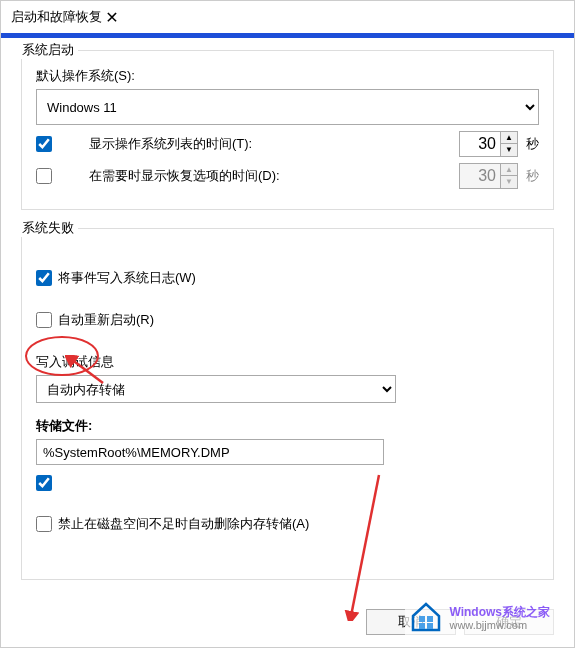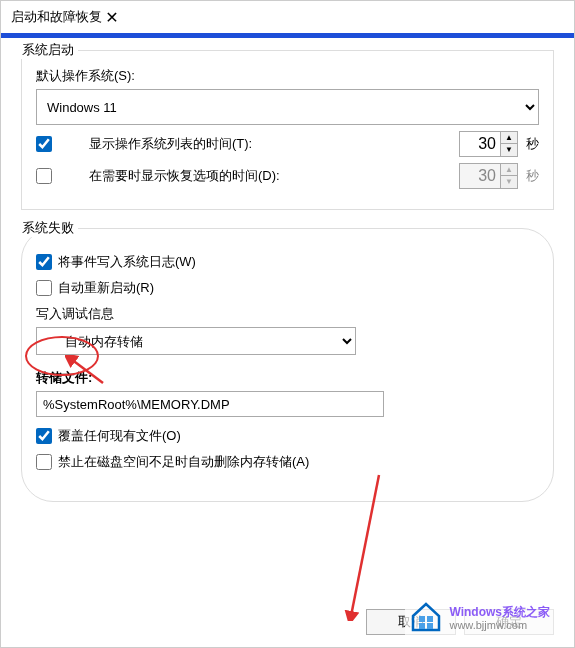--- a/index.html
+++ b/index.html
@@ -48,21 +48,21 @@
       width: 100%;
       height: 36px;
       border: 1px solid #aaa;
       padding: 2px 6px;
       font-size: 13px;
       background: #fff;
     }
     .chk-row {
       display: flex;
       align-items: center;
-      margin: 8px 0;
+      margin: 24px 0;
     }
     .chk {
       width: 16px; height: 16px;
       margin-right: 6px;
       accent-color: #0067c0;
     }
     .time-row {
       display: flex;
       align-items: center;
       justify-content: space-between;
@@ -90,23 +90,23 @@
       border: none;
       background: #f0f0f0;
       cursor: pointer;
       line-height: 1;
     }
     .spin-up { border-bottom: 1px solid #aaa; }
     .unit { margin-left: 8px; }
     .unit.disabled { color: #888; }
     .sub-label { margin: 6px 0 4px 0; }
     select.dump-select {
-      width: 320px; height: 28px;
-      border: 1px solid #aaa;
-      padding: 2px 24px;
+      width: 360px; height: 28px;
+      border: 1px solid #aaa;
+      padding: 2px 6px;
       font-size: 13px;
       background: #fff;
     }
     input.dump-path {
       width: 348px; height: 26px;
       border: 1px solid #aaa;
       padding: 2px 6px;
       font-size: 13px;
     }
     .button-row {
@@ -195,21 +195,21 @@
         <input class="spinner" disabled="" value="30" style="">
         <div class="spin-btns">
           <button class="spin-up" disabled="">▲</button>
           <button class="spin-down" disabled="">▼</button>
         </div>
         <span class="unit disabled">秒</span>
       </div>
     </div>
   </div>
 
-  <div class="group" style="padding-bottom:22px;border-radius:32px;">
+  <div class="group" style="padding-bottom:22px;">
     <span class="group-label">系统失败</span>
 
     <div class="chk-row">
       <input type="checkbox" class="chk" checked="" style="">
       <span>将事件写入系统日志(W)</span>
     </div>
 
     <div class="chk-row">
       <input type="checkbox" class="chk" style="">
       <span>自动重新启动(R)</span>
@@ -218,21 +218,20 @@
     <div class="sub-label">写入调试信息</div>
     <select class="dump-select">
       <option>自动内存转储</option>
     </select>
 
     <div class="sub-label" style="margin-top:14px;font-weight:bold;">转储文件:</div>
     <input class="dump-path" value="%SystemRoot%\MEMORY.DMP" style="">
 
     <div class="chk-row" style="margin-top:10px;">
       <input type="checkbox" class="chk" checked="" style="">
-      <span>覆盖任何现有文件(O)</span>
     </div>
 
     <div class="chk-row">
       <input type="checkbox" class="chk" style="">
       <span>禁止在磁盘空间不足时自动删除内存转储(A)</span>
     </div>
   </div>
 
 </div>
 

